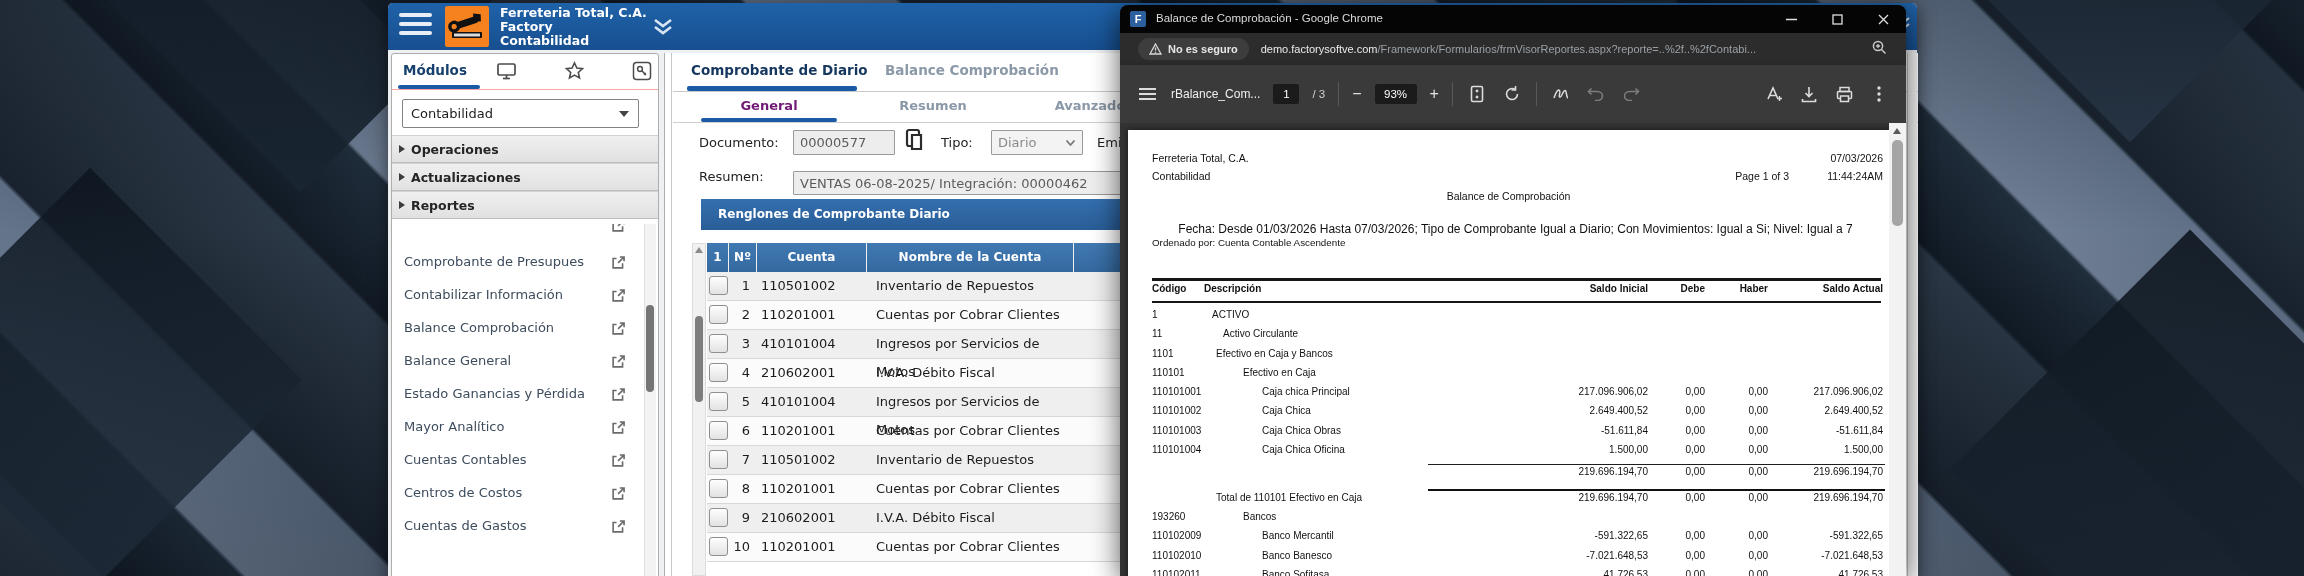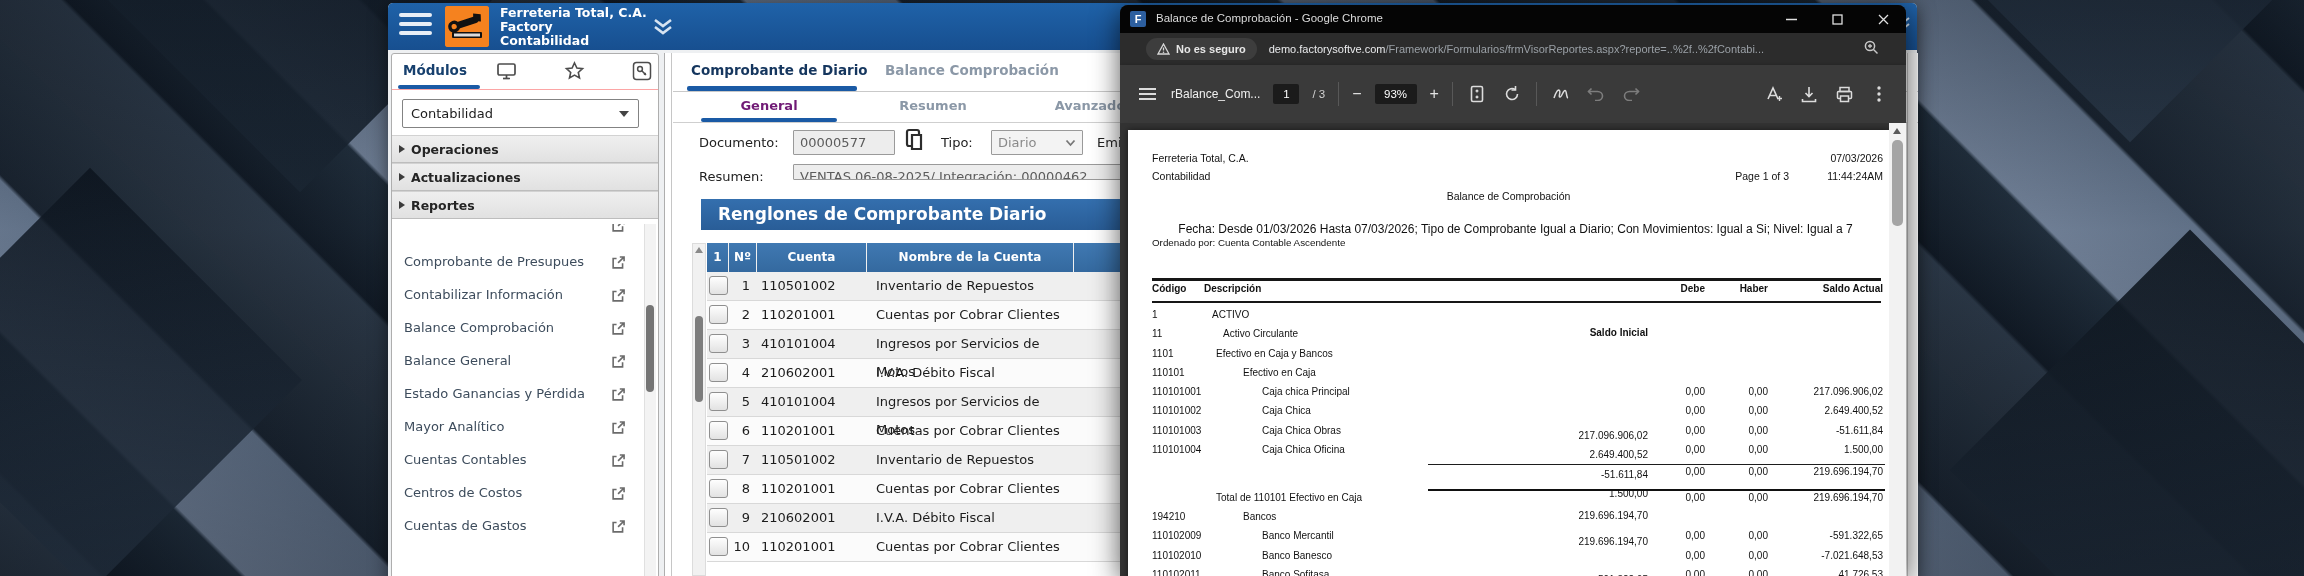--- a/index.html
+++ b/index.html
@@ -70,21 +70,21 @@
   .stab{position:absolute;top:7px;font-size:13px;font-weight:bold;text-align:center;}
   .stab.on{color:#701a75;}
   .stab.off{color:#8b98a7;}
   .stab-underline{left:28px;top:27px;width:136px;height:4px;background:#1a5aa5;border-radius:2px;}
   .f-label{font-size:13px;color:#222;}
   .f-input{border:1px solid #9a9a9a;background:#ededed;font-size:13px;color:#5b5b5b;
     line-height:24px;padding:0 6px;box-sizing:border-box;border-radius:1px;white-space:nowrap;overflow:hidden;}
   .f-select{border:1px solid #9a9a9a;background:#f3f3f3;font-size:13px;color:#8a8a8a;
     line-height:24px;padding:0 6px;box-sizing:border-box;border-radius:1px;}
   .banner{left:36px;top:146px;width:800px;height:31px;background:linear-gradient(180deg,#346fae,#295d97);
-    color:#fff;font-size:17px;font-weight:bold;line-height:31px;padding-left:17px;box-sizing:border-box;}
+    color:#fff;font-size:12px;font-weight:bold;line-height:31px;padding-left:17px;box-sizing:border-box;}
   .tbl-vscroll{left:27px;top:190px;width:14px;height:333px;background:#f1f1f1;border:1px solid #dcdcdc;box-sizing:border-box;}
   .tbl-vscroll .up{position:absolute;left:2px;top:3px;width:0;height:0;border-left:4.5px solid transparent;
     border-right:4.5px solid transparent;border-bottom:6px solid #8a8a8a;}
   .tbl-vthumb{position:absolute;left:2px;top:72px;width:8px;height:86px;background:#7d7d7d;border-radius:4px;}
   .grid{left:42px;top:190px;width:1060px;}
   .grid-head{display:flex;height:29px;background:linear-gradient(180deg,#4079b2,#34699f);}
   .gh{color:#fff;font-size:12px;font-weight:bold;line-height:29px;text-align:center;border-right:1px solid #f0f0f0;box-sizing:border-box;}
   .gh.c0{width:22px;}.gh.c1{width:28px;}.gh.c2{width:110px;}.gh.c3{width:207px;}.gh.c4{flex:1;border-right:none;}
   .grid-row{display:flex;height:29px;border-bottom:1px solid #d8d8d8;background:#fbfbfb;box-sizing:border-box;}
   .grid-row:nth-child(odd){background:#efefef;}
@@ -99,21 +99,21 @@
 
   
   .chrome{left:1120px;top:5px;width:786px;height:571px;z-index:3;border-radius:8px 8px 0 0;overflow:hidden;
     background:#333;box-shadow:0 6px 28px rgba(0,0,0,.65);font-family:"Liberation Sans",sans-serif;}
   .titlebar{left:0;top:0;right:0;height:28px;background:#050505;}
   .favicon{left:10px;top:6px;width:16px;height:16px;background:#2d5f9f;border-radius:2px;color:#fff;
     font-size:11px;font-weight:bold;text-align:center;line-height:16px;}
   .win-title{left:36px;top:7px;font-size:11.5px;color:#dcdcdc;white-space:nowrap;}
   .win-controls{right:0;top:0;height:28px;display:flex;}
   .wc{width:46px;height:28px;display:flex;align-items:center;justify-content:center;}
-  .addrbar{left:0;top:28px;right:0;height:32px;background:#2c2c2c;display:flex;align-items:center;padding:0 26px;box-sizing:border-box;}
+  .addrbar{left:0;top:28px;right:0;height:32px;background:#2c2c2c;display:flex;align-items:center;padding:0 18px;box-sizing:border-box;}
   .sec-pill{display:inline-flex;align-items:center;gap:6px;height:22px;padding:0 11px;border-radius:11px;background:#3d3d3d;}
   .sec-label{font-size:11px;font-weight:bold;color:#e6e6e6;white-space:nowrap;}
   .url{margin-left:12px;font-size:11px;white-space:nowrap;overflow:hidden;flex:1;}
   .url .host{color:#e9eaec;}
   .url .path{color:#9aa0a6;}
   .lens{margin-left:8px;}
   .pdfbar{left:0;top:60px;right:0;height:58px;background:#3a3a3a;display:flex;align-items:center;
     padding:0 16px;box-sizing:border-box;gap:13px;box-shadow:0 2px 6px rgba(0,0,0,.45);}
   .pdfbar .grow{flex:1;}
   .tb-icon{display:flex;align-items:center;justify-content:center;width:22px;height:22px;}
@@ -142,21 +142,21 @@
   .rp-filters{left:24px;top:92px;right:10px;font-size:12px;text-align:center;}
   .rp-order{left:24px;top:107px;right:10px;font-size:9.8px;}
   .rule{left:24px;right:8px;background:#161616;}
   .rule.r1{top:148px;height:3px;}
   .rule.r2{top:171px;height:2px;}
   .phead{left:0;top:153px;right:0;height:15px;font-weight:bold;font-size:10px;}
   .pc{position:absolute;left:24px;white-space:nowrap;}
   .pd{position:absolute;left:76px;white-space:nowrap;}
   .pd.lvl1{left:84px;}.pd.lvl2{left:95px;}.pd.lvl3{left:88px;}.pd.lvl4{left:115px;}.pd.lvl5{left:134px;}
   .pa{position:absolute;text-align:right;white-space:nowrap;}
-  .pa.si{left:420px;width:100px;margin-top:44px;}
+  .pa.si{left:420px;width:100px;}
   .pa.de{left:529px;width:48px;}
   .pa.ha{left:592px;width:48px;}
   .pa.sa{left:655px;width:100px;}
   .prows{left:0;top:179px;right:0;}
   .prow{position:relative;height:19.3px;font-size:10px;}
   .prow.sub{margin-top:3px;}
   .prow.sub::before{content:"";position:absolute;left:300px;right:4px;top:-2px;border-top:1.2px solid #1d1d1d;}
   .prow.tot{margin-top:6px;}
   .prow.tot::before{content:"";position:absolute;left:300px;right:4px;top:-3px;border-top:2.2px solid #111;}
 </style>
@@ -392,21 +392,21 @@
       </div>
       <div class="abs f-label" style="left:276px;top:82px;">Tipo:</div>
       <div class="abs f-select" style="left:326px;top:77px;width:92px;height:25px;">
         <span>Diario</span>
         <svg style="position:absolute;right:6px;top:8px;" width="11" height="8" viewBox="0 0 11 8">
             <polyline points="1.5,1.5 5.5,6 9.5,1.5" fill="none" stroke="#777" stroke-width="1.8"></polyline>
           </svg>
       </div>
       <div class="abs f-label" style="left:432px;top:82px;">Emi</div>
       <div class="abs f-label" style="left:34px;top:116px;">Resumen:</div>
-      <div class="abs f-input" style="left:128px;top:111px;width:478px;height:16px;">VENTAS 06-08-2025/ Integración: 00000462</div>
+      <div class="abs f-input" style="left:128px;top:118px;width:478px;height:24px;">VENTAS 06-08-2025/ Integración: 00000462</div>
 
       <div class="abs banner">Renglones de Comprobante Diario</div>
 
       <div class="abs tbl-vscroll">
         <span class="up"></span>
         <div class="tbl-vthumb"></div>
       </div>
 
       <div class="abs grid">
         <div class="grid-head">
@@ -749,21 +749,21 @@
             <div class="prow tot">
               <span class="pc"></span>
               <span class="pd lvl3">Total de 110101 Efectivo en Caja</span>
               <span class="pa si">219.696.194,70</span>
               <span class="pa de">0,00</span>
               <span class="pa ha">0,00</span>
               <span class="pa sa">219.696.194,70</span>
             </div>
 
             <div class="prow">
-              <span class="pc">194210</span>
+              <span class="pc">193260</span>
               <span class="pd lvl4">Bancos</span>
               <span class="pa si"></span>
               <span class="pa de"></span>
               <span class="pa ha"></span>
               <span class="pa sa"></span>
             </div>
 
             <div class="prow">
               <span class="pc">110102009</span>
               <span class="pd lvl5">Banco Mercantil</span>

